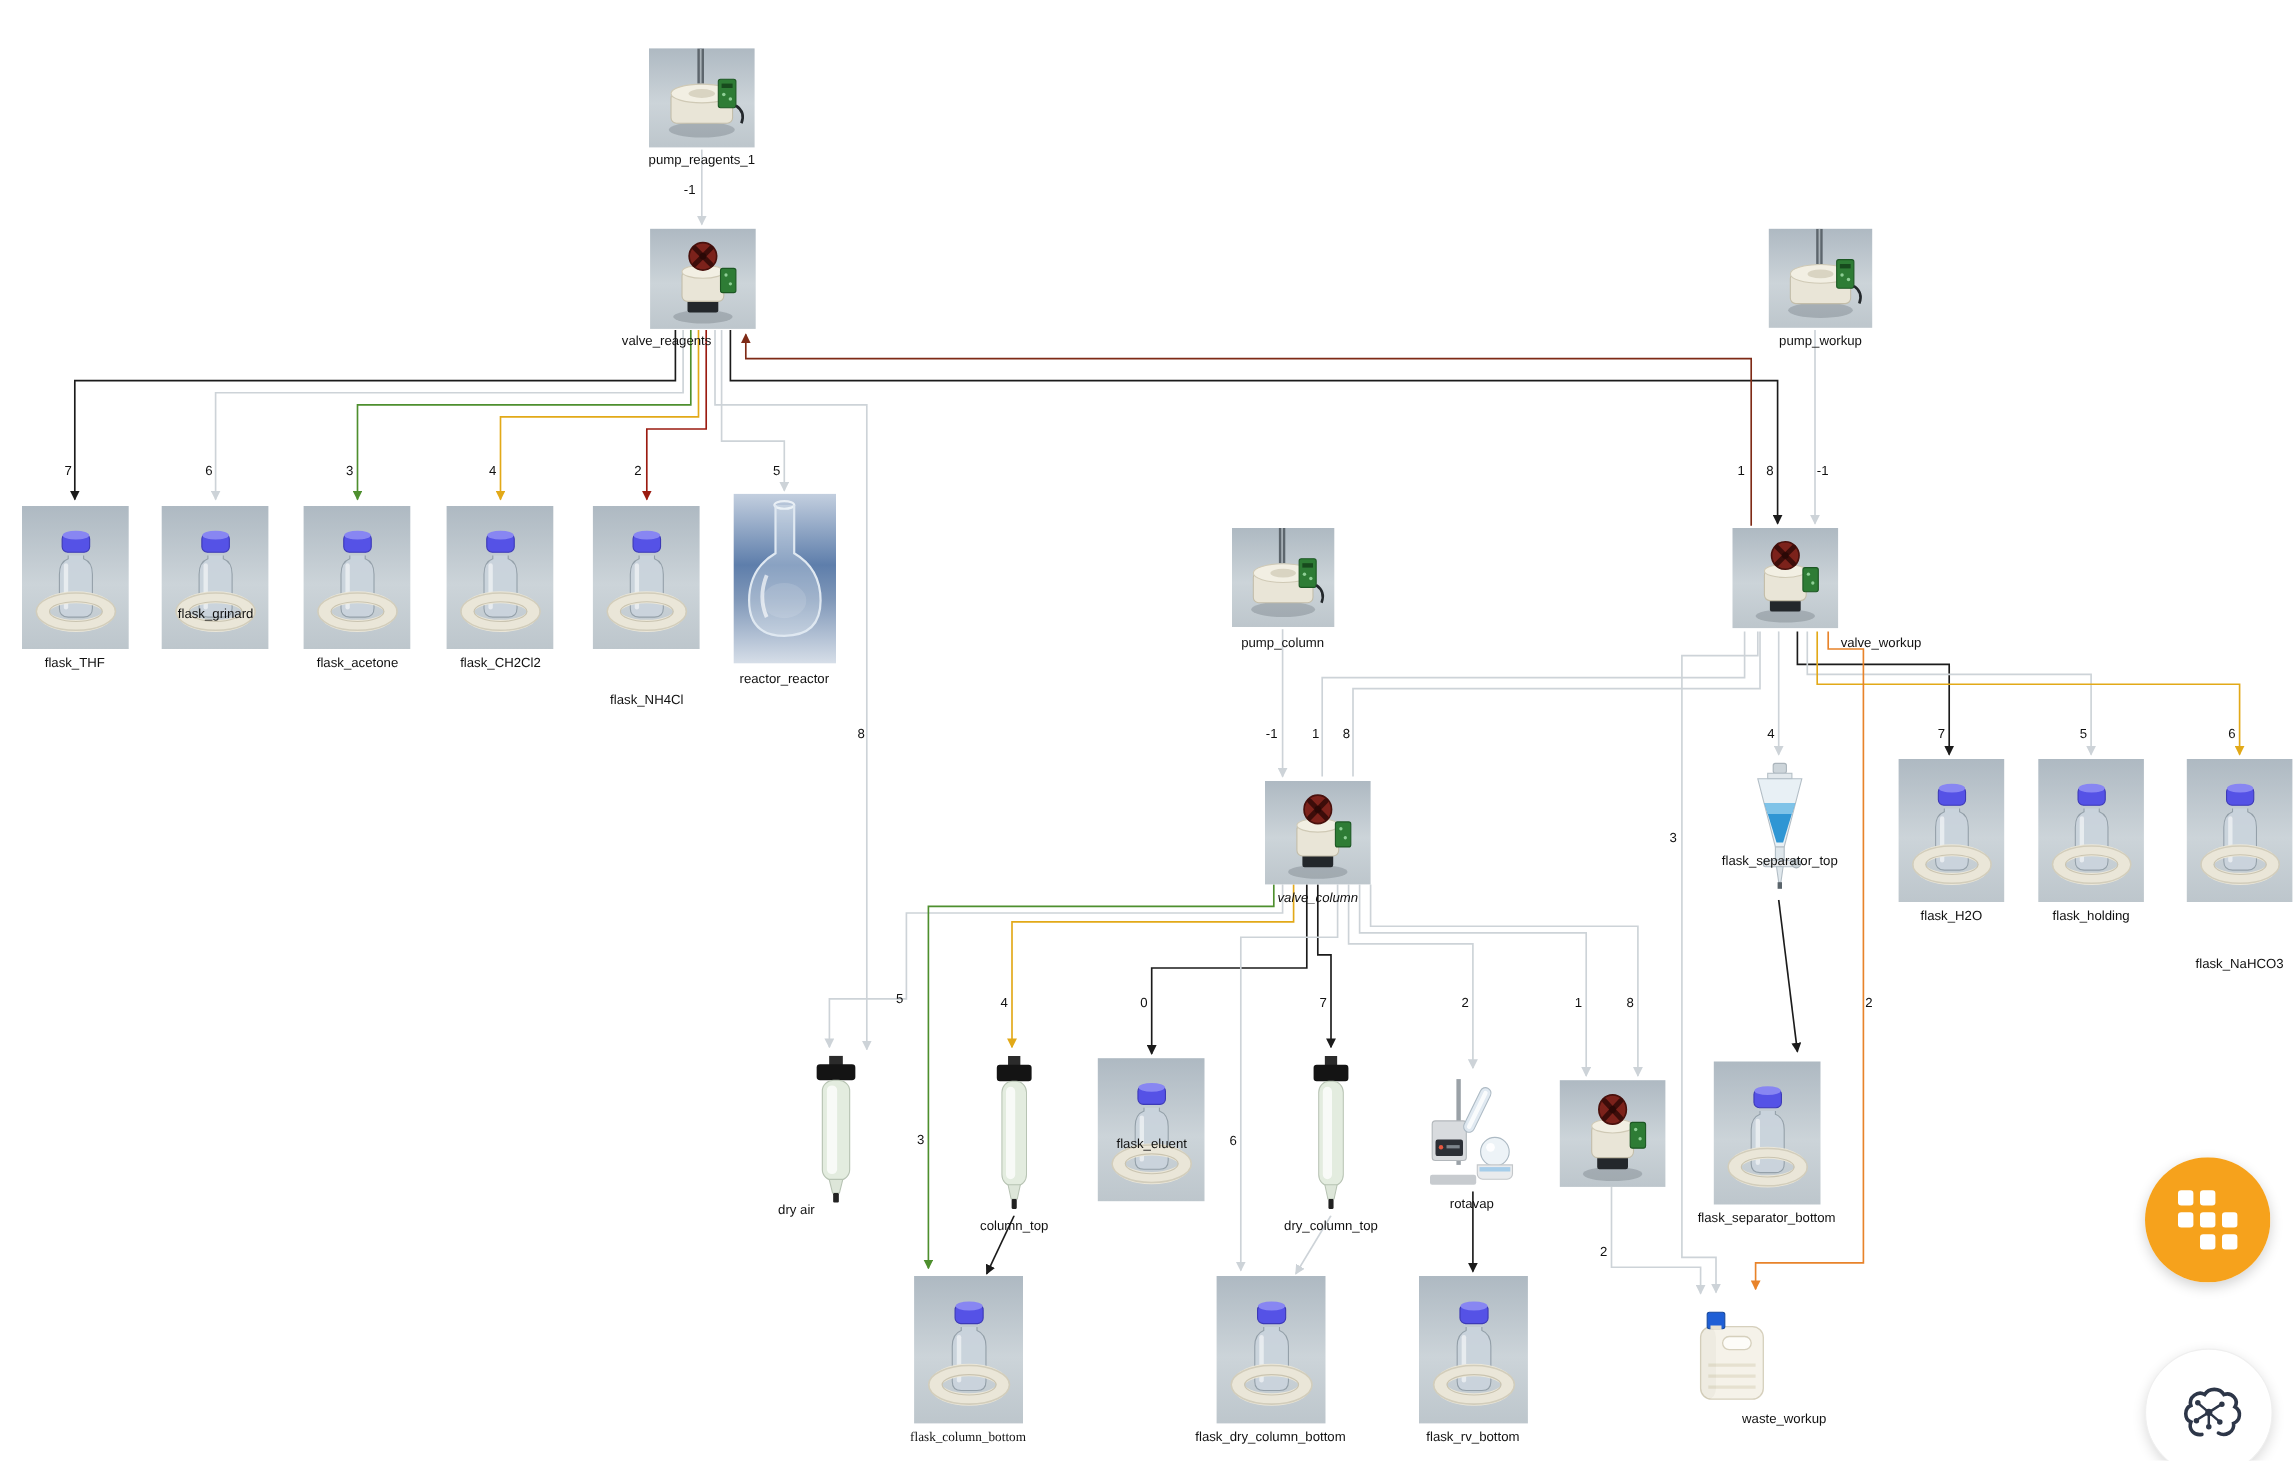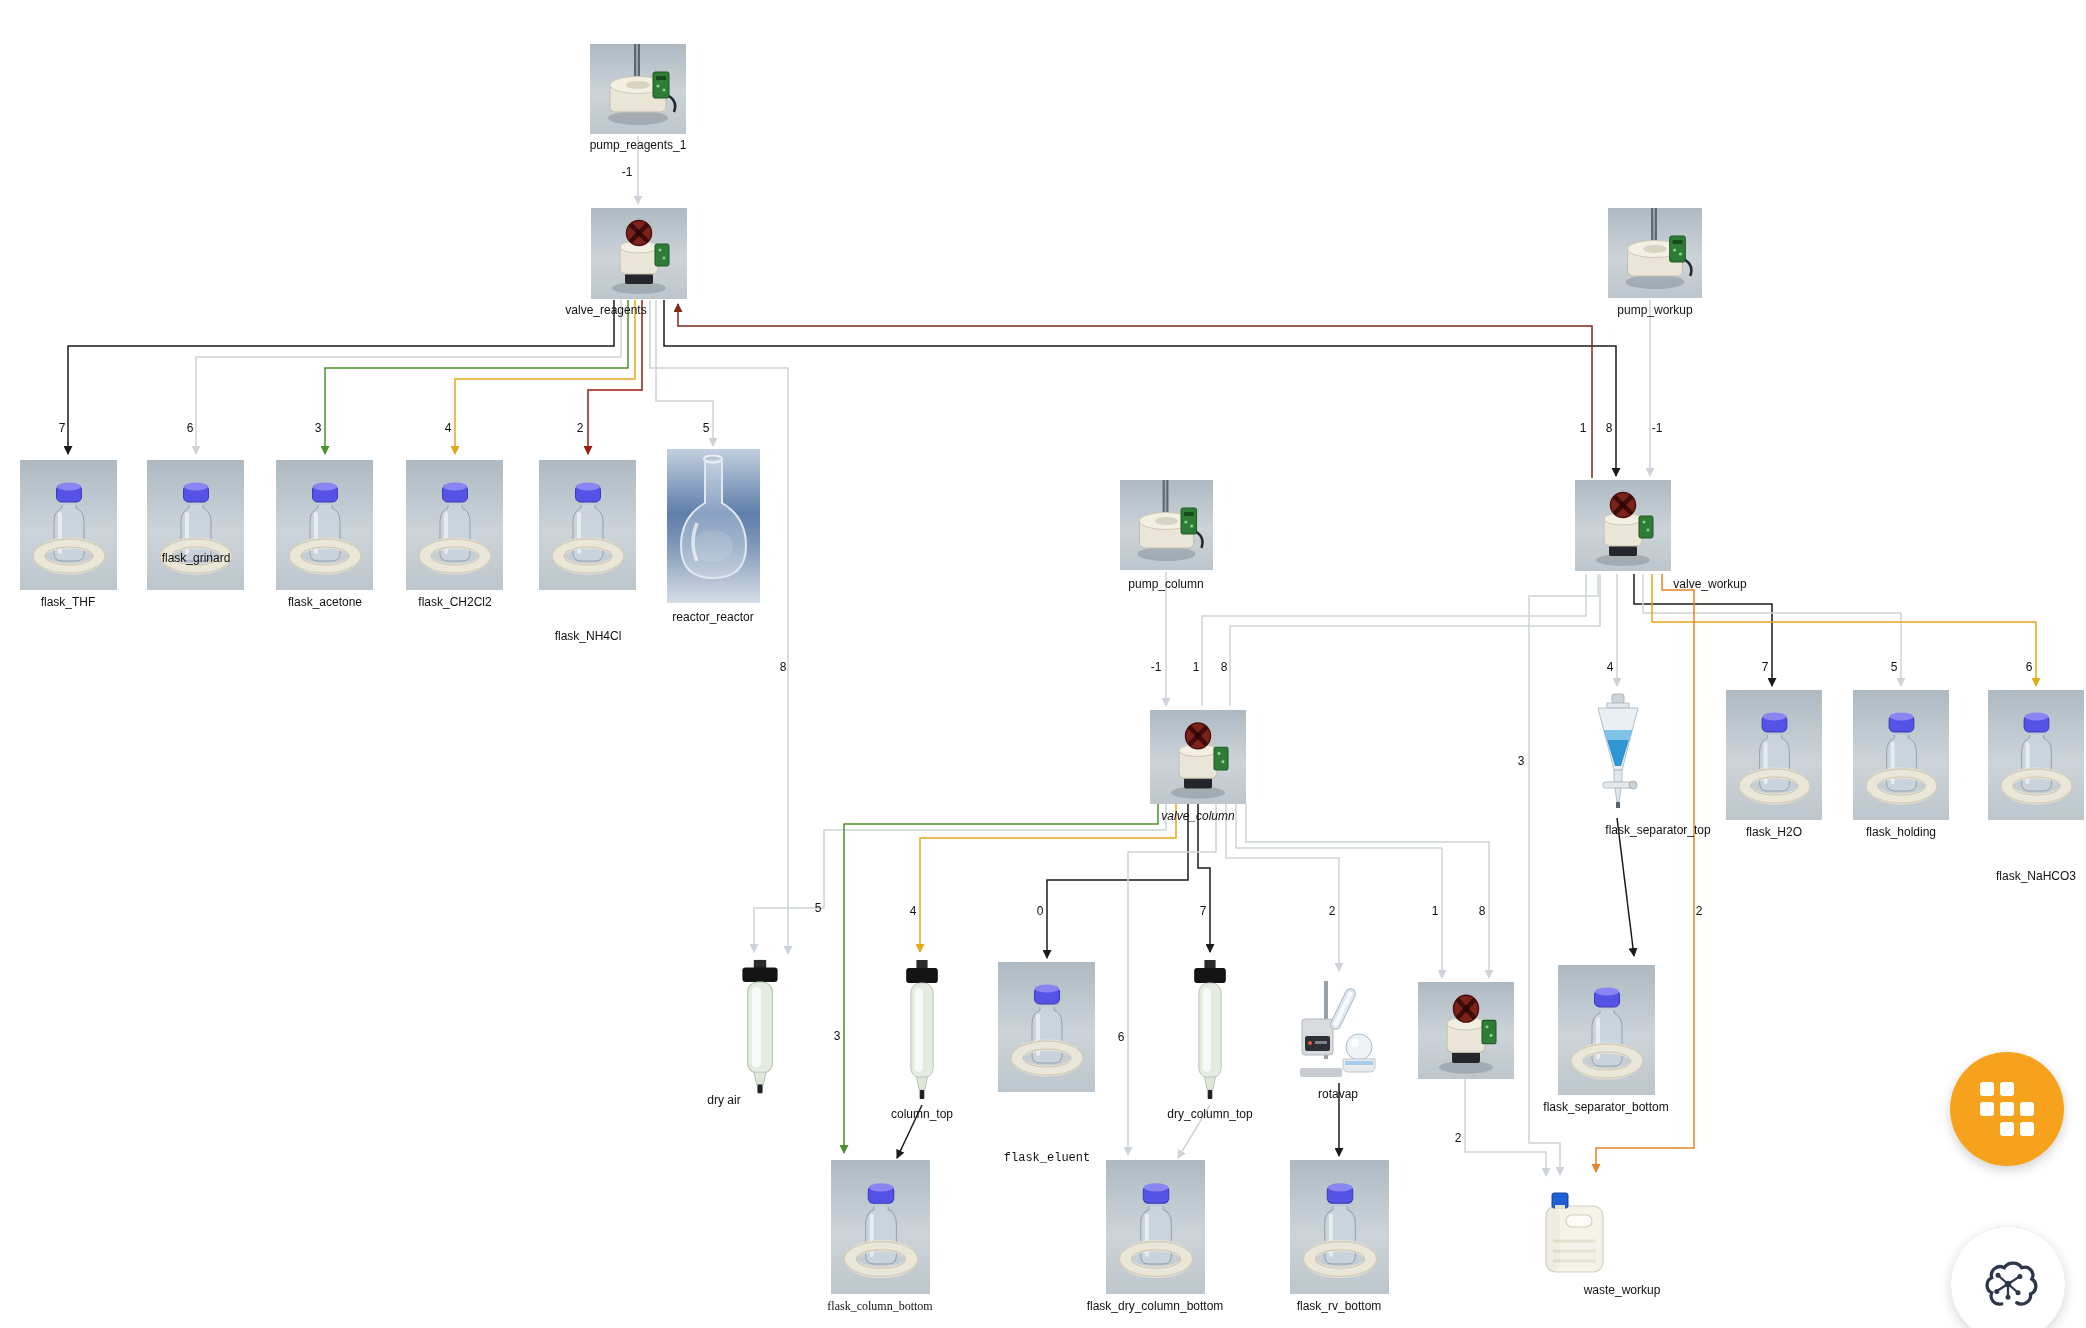--- a/index.html
+++ b/index.html
@@ -316,21 +316,21 @@
         <polygon points="17,18 57,18 41,80 33,80" fill="rgba(228,237,243,0.85)" stroke="#b3bec6"></polygon>
         <polygon points="23,40 51,40 40,76 34,76" fill="#2f96d4"></polygon>
         <polygon points="23,40 51,40 48,50 26,50" fill="#7fc3e8"></polygon>
         <rect x="33" y="80" width="8" height="12" fill="#dfe7ec" stroke="#b3bec6"></rect>
         <rect x="22" y="92" width="30" height="6" rx="2" fill="#e6e9ec" stroke="#b3bec6"></rect>
         <circle cx="52" cy="95" r="4" fill="#c9d1d6" stroke="#a7b1b8"></circle>
         <polygon points="34,98 40,98 38,112 36,112" fill="#dfe7ec" stroke="#b3bec6"></polygon>
         <rect x="35" y="112" width="4" height="6" fill="#5a646b"></rect>
       </svg>
     </div>
-    <div class="node-label" style="left: 1618px; top: 824px; margin-left: 40px;">flask_separator_top</div>
+    <div class="node-label" style="left: 1618px; top: 776px;">flask_separator_top</div>
     <div class="tile tile-flask" style="left: 1726px; top: 690px; width: 96px; height: 130px;">
       <svg viewBox="0 0 97 130" preserveAspectRatio="none">
         <path d="M34 62 Q34 51 42 48 L42 41 L56 41 L56 48 Q64 51 64 62 L64 93 Q64 101 56 101 L42 101 Q34 101 34 93 Z" fill="rgba(202,212,220,0.92)" stroke="#94a0a9"></path>
         <rect x="38" y="52" width="4" height="42" rx="2" fill="rgba(255,255,255,0.55)"></rect>
         <rect x="40" y="40" width="18" height="5" fill="#c2cbd2"></rect>
         <rect x="36.5" y="25" width="25" height="17" rx="5" fill="#5552e6" stroke="#3c39b6"></rect>
         <ellipse cx="49" cy="26.5" rx="12" ry="4" fill="#8886f2"></ellipse>
         <ellipse cx="49" cy="96" rx="30" ry="13" fill="none" stroke="#eae6d8" stroke-width="11"></ellipse>
         <ellipse cx="49" cy="96" rx="36" ry="17" fill="none" stroke="#d2cdbb" stroke-width="1.4"></ellipse>
         <ellipse cx="49" cy="96" rx="24" ry="9" fill="none" stroke="#cac4b0"></ellipse>
@@ -390,21 +390,21 @@
         <path d="M34 62 Q34 51 42 48 L42 41 L56 41 L56 48 Q64 51 64 62 L64 93 Q64 101 56 101 L42 101 Q34 101 34 93 Z" fill="rgba(202,212,220,0.92)" stroke="#94a0a9"></path>
         <rect x="38" y="52" width="4" height="42" rx="2" fill="rgba(255,255,255,0.55)"></rect>
         <rect x="40" y="40" width="18" height="5" fill="#c2cbd2"></rect>
         <rect x="36.5" y="25" width="25" height="17" rx="5" fill="#5552e6" stroke="#3c39b6"></rect>
         <ellipse cx="49" cy="26.5" rx="12" ry="4" fill="#8886f2"></ellipse>
         <ellipse cx="49" cy="96" rx="30" ry="13" fill="none" stroke="#eae6d8" stroke-width="11"></ellipse>
         <ellipse cx="49" cy="96" rx="36" ry="17" fill="none" stroke="#d2cdbb" stroke-width="1.4"></ellipse>
         <ellipse cx="49" cy="96" rx="24" ry="9" fill="none" stroke="#cac4b0"></ellipse>
       </svg>
     </div>
-    <div class="node-label" style="left: 1047px; top: 1152px; font-family: Liberation Mono, monospace;">flask_eluent</div>
+    <div class="node-label" style="left: 1047px; top: 1034px;">flask_eluent</div>
     <div class="tile tile-column" style="left: 1183px; top: 958px; width: 54px; height: 147px;">
       <svg viewBox="0 0 58 147" preserveAspectRatio="none">
         <rect x="23" y="2" width="12" height="10" fill="#2b2b2b"></rect>
         <rect x="12" y="10" width="34" height="15" rx="3" fill="#141414"></rect>
         <rect x="17" y="25" width="24" height="95" rx="10" fill="#e3ecdf" stroke="#b7c3b3"></rect>
         <rect x="21" y="30" width="9" height="84" rx="4.5" fill="rgba(255,255,255,0.75)"></rect>
         <polygon points="23,119 35,119 32,132 26,132" fill="#dde6d9" stroke="#b7c3b3"></polygon>
         <rect x="26.5" y="132" width="5" height="9" rx="1" fill="#222222"></rect>
       </svg>
     </div>

